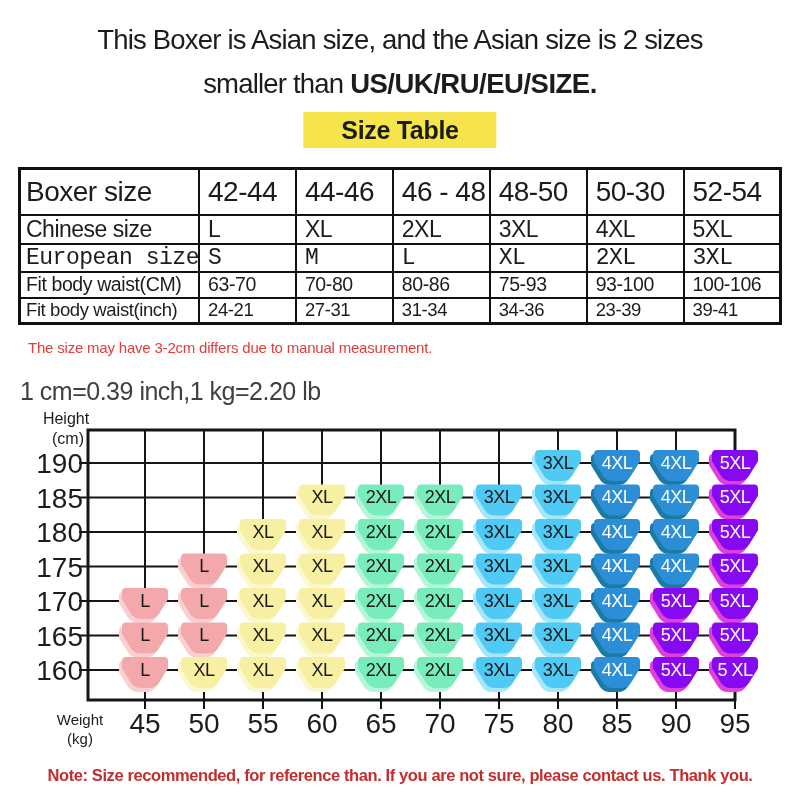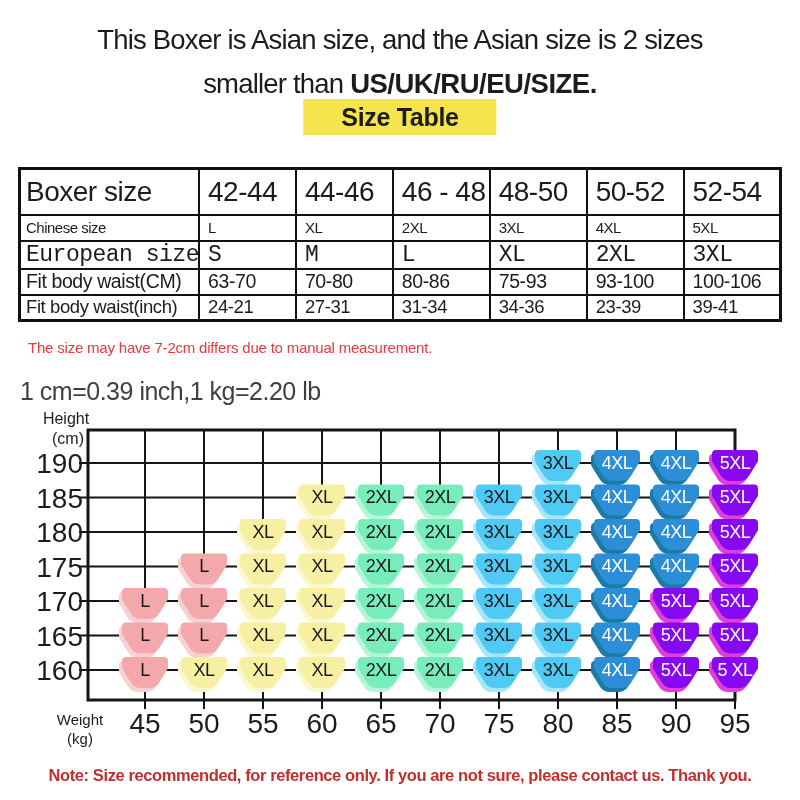--- a/index.html
+++ b/index.html
@@ -3,31 +3,31 @@
 <meta charset="utf-8">
 <style>
   html,body{margin:0;padding:0;background:#fff;}
   .page{position:relative;width:800px;height:800px;background:#fff;overflow:hidden;
         font-family:"Liberation Sans","DejaVu Sans",sans-serif;color:#1c1c1c;}
   .title-line1{position:absolute;top:24px;left:0;width:100%;text-align:center;
         font-size:27.5px;letter-spacing:-0.8px;}
   .title-line2{position:absolute;top:68px;left:0;width:100%;text-align:center;
         font-size:27.5px;letter-spacing:-0.8px;}
   .title-line2 .bold{font-weight:700;letter-spacing:-0.5px;}
-  .banner{position:absolute;top:99px;left:50%;transform:translateX(-50%);
+  .banner{position:absolute;top:112px;left:50%;transform:translateX(-50%);
         background:#f5e44c;padding:0 38px;height:36px;line-height:36px;
         font-size:25px;font-weight:700;letter-spacing:-0.3px;}
   table.size-table{position:absolute;top:167px;left:18px;width:764px;
         border-collapse:collapse;table-layout:fixed;}
   table.size-table td{border:2px solid #111;padding:0 0 0 8px;vertical-align:middle;
         white-space:nowrap;overflow:hidden;}
   table.size-table td.lbl{padding-left:5px;}
   table.size-table{border:3px solid #111;}
   tr.r0{height:46px;font-size:28px;letter-spacing:-0.5px;}
-  tr.r1{height:26px;font-size:15px;letter-spacing:-0.5px;}
+  tr.r1{height:26px;font-size:23px;letter-spacing:-0.5px;}
   tr.r2{height:26px;font-size:23px;letter-spacing:-0.5px;font-family:Liberation Mono, monospace;}
   tr.r3{height:26px;font-size:19.5px;letter-spacing:-0.4px;}
   tr.r4{height:26px;font-size:18.5px;letter-spacing:-0.4px;}
   .note-measure{position:absolute;top:339px;left:28px;font-size:15px;
         letter-spacing:-0.2px;color:#e43b3b;}
   .note-conversion{position:absolute;top:377px;left:0;width:100%;
         font-size:25px;letter-spacing:-0.5px;color:#404040;margin-left:20px;}
   .chart{position:absolute;top:405px;left:0;width:800px;height:362px;}
   .chart svg{display:block;width:800px;height:362px;}
   .note-bottom{position:absolute;top:766px;left:0;width:100%;text-align:center;
@@ -42,21 +42,21 @@
   <div class="banner">Size Table</div>
 
   <table class="size-table">
     <tbody>
         <tr class="r0">
           <td class="lbl" style="width: 172px;">Boxer size</td>
           <td>42-44</td>
           <td>44-46</td>
           <td>46 - 48</td>
           <td>48-50</td>
-          <td>50-52</td>
+          <td>50-30</td>
           <td>52-54</td>
         </tr>
         <tr class="r1">
           <td class="lbl" style="width: 172px;">Chinese size</td>
           <td>L</td>
           <td>XL</td>
           <td>2XL</td>
           <td>3XL</td>
           <td>4XL</td>
           <td>5XL</td>
@@ -84,21 +84,21 @@
           <td>24-21</td>
           <td>27-31</td>
           <td>31-34</td>
           <td>34-36</td>
           <td>23-39</td>
           <td>39-41</td>
         </tr>
       </tbody>
   </table>
 
-  <div class="note-measure">The size may have 7-2cm differs due to manual measurement.</div>
+  <div class="note-measure">The size may have 3-2cm differs due to manual measurement.</div>
   <div class="note-conversion">1 cm=0.39 inch,1 kg=2.20 lb</div>
 
   <div class="chart">
     <svg id="chart-svg" viewBox="0 0 800 362">
         <g stroke="#151515" stroke-width="2">
           <line x1="79" y1="58" x2="735" y2="58"></line>
           <line x1="79" y1="92.5" x2="735" y2="92.5"></line>
           <line x1="79" y1="127" x2="735" y2="127"></line>
           <line x1="79" y1="161.5" x2="735" y2="161.5"></line>
           <line x1="79" y1="196" x2="735" y2="196"></line>
@@ -470,14 +470,14 @@
           </g>
           <g>
             <path d="M3,0 H41 Q44,0 44,3 V10 L35,24.5 Q32,29 26,29 H18 Q12,29 9,24.5 L0,10 V3 Q0,0 3,0 Z" fill="#e13fd9" stroke="#e13fd9" stroke-width="2" stroke-linejoin="round" transform="translate(710,257)"></path>
             <path d="M3,0 H41 Q44,0 44,3 V10 L35,24.5 Q32,29 26,29 H18 Q12,29 9,24.5 L0,10 V3 Q0,0 3,0 Z" fill="#8609f1" stroke="#8609f1" stroke-width="2" stroke-linejoin="round" transform="translate(713,253)"></path>
             <text x="735" y="270.5" text-anchor="middle" font-size="18" letter-spacing="-0.5" fill="#ffffff">5 XL</text>
           </g>
         </g>
       </svg>
   </div>
 
-  <div class="note-bottom">Note: Size recommended, for reference only. If you are not sure, please contact us. Thank you.</div>
+  <div class="note-bottom">Note: Size recommended, for reference than. If you are not sure, please contact us. Thank you.</div>
 </div>
 
 </body></html>

